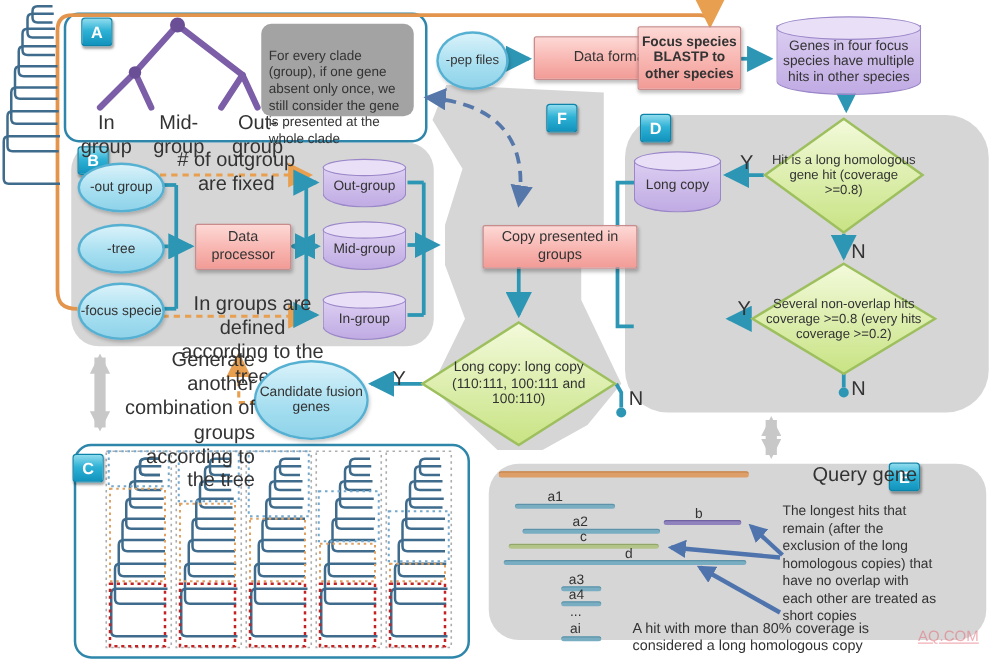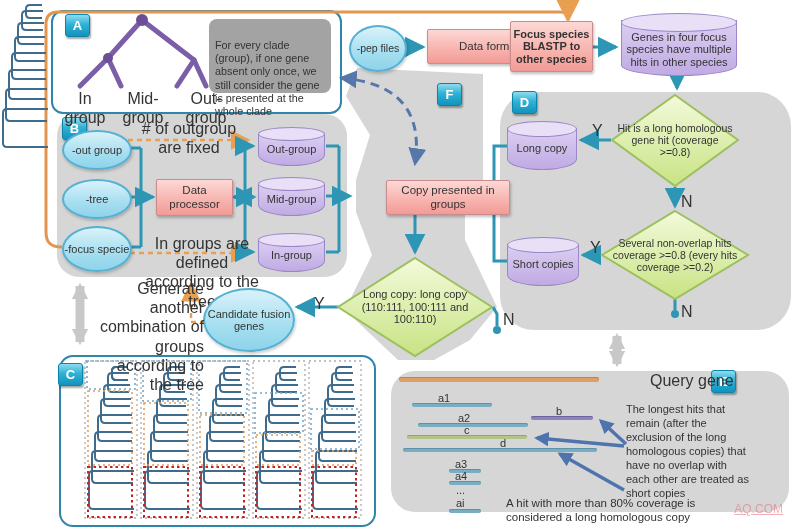--- a/index.html
+++ b/index.html
@@ -252,25 +252,20 @@
   <div class="abs pbox" style="left:354px;top:180px;width:122px;height:33px;margin-left:32px;">Copy presented in groups</div>
   <div class="abs dia-text" style="left:343px;top:280px;width:144px;height:54px;font-size:11px;">Long copy: long copy (110:111, 100:111 and 100:110)</div>
   <div class="abs cell" style="left:203px;top:288px;width:88px;height:60px;">Candidate fusion genes</div>
   <div class="abs note" style="left:96px;top:279px;width:108px;text-align:right;">Generate another combination of groups according to the tree</div>
 
   <div class="abs cyl" style="left:507px;top:121px;width:70px;height:49px;">
     <div class="cyl-body"></div>
       <div class="cyl-top" style="height:14px;"></div>
     <div class="cyl-label">Long copy</div>
     </div>
-  <div class="abs cyl" style="left:507px;top:237px;width:72px;height:49px;">
-    <div class="cyl-body"></div>
-      <div class="cyl-top" style="height:14px;"></div>
-    <div class="cyl-label">Short copies</div>
-    </div>
   <div class="abs dia-text" style="left:615px;top:106px;width:120px;height:68px;">Hit is a long homologous gene hit (coverage &gt;=0.8)</div>
   <div class="abs dia-text" style="left:605px;top:220px;width:140px;height:70px;">Several non-overlap hits coverage &gt;=0.8 (every hits coverage &gt;=0.2)</div>
 
   <div class="abs note" style="left:592px;top:121px;">Y</div>
   <div class="abs note" style="left:681px;top:192px;">N</div>
   <div class="abs note" style="left:590px;top:238px;">Y</div>
   <div class="abs note" style="left:681px;top:302px;">N</div>
   <div class="abs note" style="left:314px;top:294px;">Y</div>
   <div class="abs note" style="left:503px;top:310px;">N</div>
 

